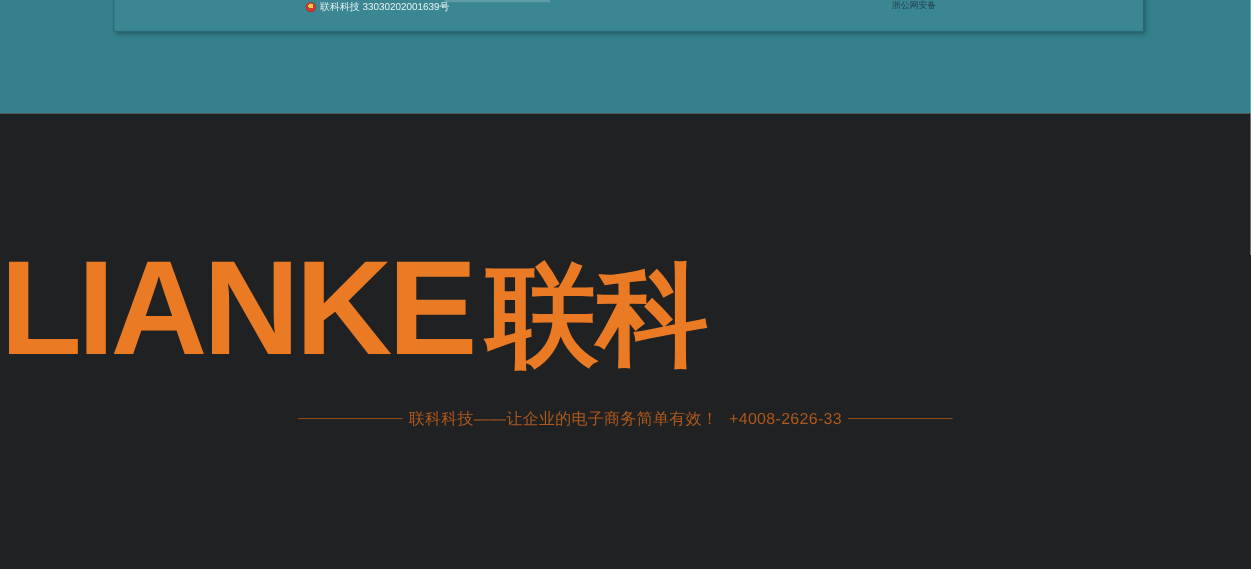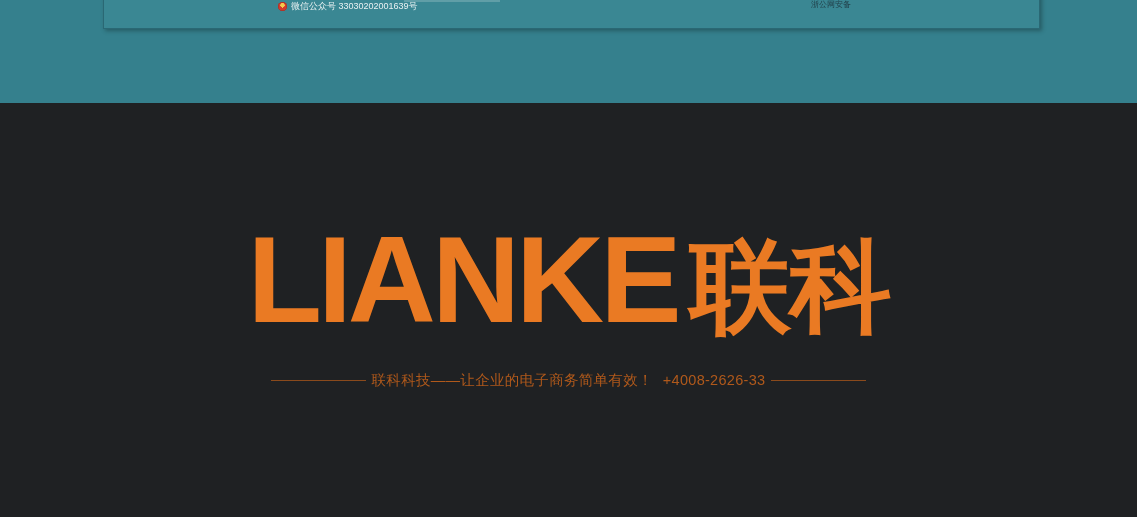--- a/index.html
+++ b/index.html
@@ -78,21 +78,20 @@
     width: 1137px;
     height: 414px;
     background: #1F2123;
     overflow: hidden;
   }
   .brand-logo {
     position: absolute;
     top: 116px;
     left: 0;
     width: 100%;
-    text-align: center;
     white-space: nowrap;
     line-height: 1;
     color: #EA7A23;
   }
   .logo-latin {
     font-size: 122px;
     font-weight: bold;
     letter-spacing: -4px;
   }
   .logo-cjk {
@@ -128,21 +127,21 @@
 </style>
 </head>
 <body>
 
 <div class="footer-top">
   <div class="content-box"></div>
   <div class="clipped-remnant"></div>
 
   <a class="beian-row">
     <span class="police-badge"></span>
-    <span class="beian-text">微信公众号 33030202001639号</span>
+    <span class="beian-text">联科科技 33030202001639号</span>
   </a>
 
   <span class="wechat-label">浙公网安备</span>
 </div>
 
 <div class="brand-band">
 
   <div class="brand-logo">
     <span class="logo-latin">LIANKE</span><span class="logo-cjk">联科</span>
   </div>

